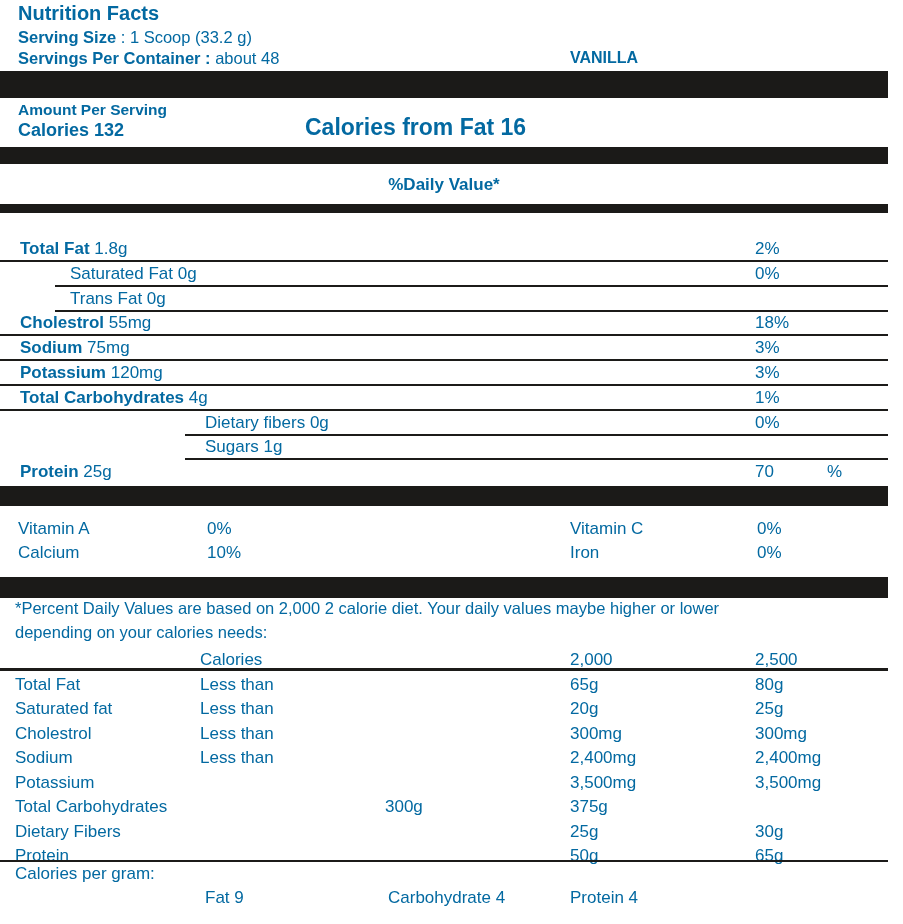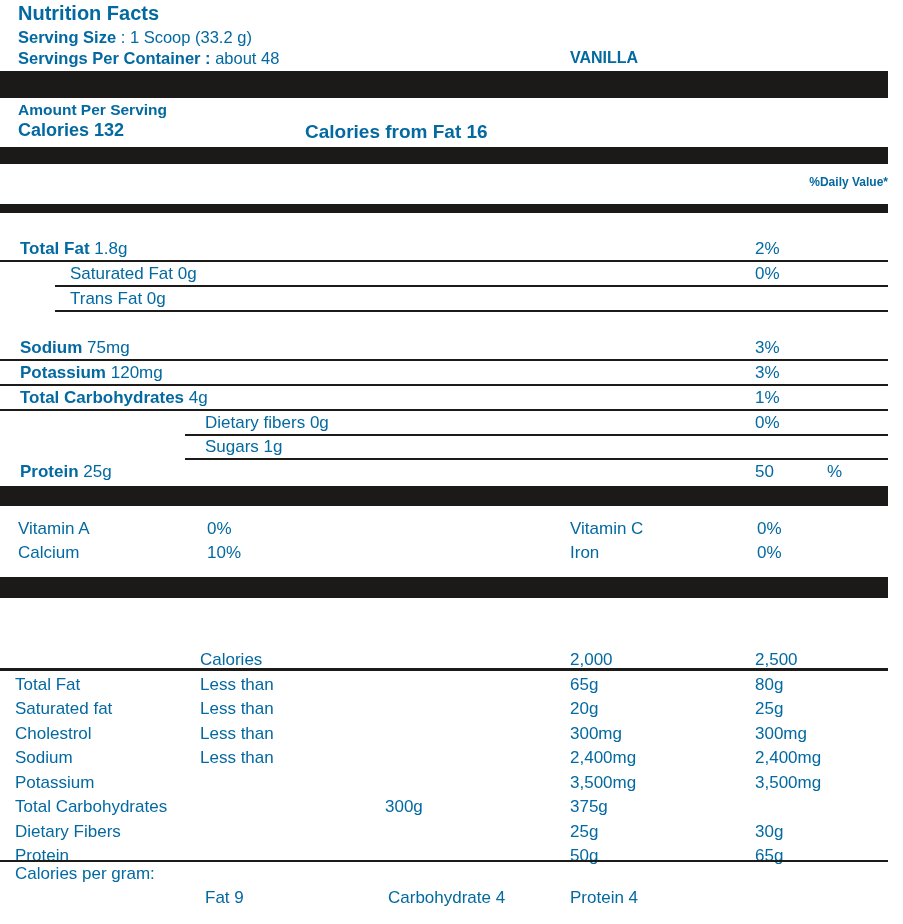--- a/index.html
+++ b/index.html
@@ -40,41 +40,46 @@
   <div class="abs" style="left:18px;top:50px;font-size:16.5px;">
     <span class="b">Servings Per Container :</span>
     <span>about 48</span>
   </div>
   <div class="abs b" style="left:570px;top:50px;font-size:16px;">VANILLA</div>
 
   <div class="bar" style="top:71px;height:27px;"></div>
 
   <div class="abs b" style="left:18px;top:102px;font-size:15.5px;">Amount Per Serving</div>
   <div class="abs b" style="left:18px;top:121px;font-size:18px;">Calories 132</div>
-  <div class="abs b" style="left:305px;top:122px;font-size:19px;">Calories from Fat 16</div>
+  <div class="abs b" style="left:305px;top:116px;font-size:23px;">Calories from Fat 16</div>
 
   <div class="bar" style="top:147px;height:17px;"></div>
 
-  <div class="abs b" style="left:0;top:176px;width:888px;text-align:right;font-size:12px;">%Daily Value*</div>
+  <div class="abs b" style="left:0;top:176px;width:888px;text-align:center;font-size:17px;">%Daily Value*</div>
 
   <div class="bar" style="top:204px;height:9px;"></div>
 
   <div class="row" style="top:237px;">
     <span class="txt n0"><span class="b">Total Fat</span> <span>1.8g</span></span>
     <span class="txt dv">2%</span>
     <div class="rl"></div>
   </div>
   <div class="row" style="top:262px;">
     <span class="txt n1"><span>Saturated Fat</span> <span>0g</span></span>
     <span class="txt dv">0%</span>
     <div class="rl i1"></div>
   </div>
   <div class="row" style="top:287px;text-align:center;">
     <span class="txt n1"><span>Trans Fat</span> <span>0g</span></span>
     <div class="rl i1"></div>
+  </div>
+  <div class="row" style="top:311px;">
+    <span class="txt n0"><span class="b">Cholestrol</span> <span>55mg</span></span>
+    <span class="txt dv">18%</span>
+    <div class="rl"></div>
   </div>
   <div class="row" style="top:336px;">
     <span class="txt n0"><span class="b">Sodium</span> <span>75mg</span></span>
     <span class="txt dv">3%</span>
     <div class="rl"></div>
   </div>
   <div class="row" style="top:361px;">
     <span class="txt n0"><span class="b">Potassium</span> <span>120mg</span></span>
     <span class="txt dv">3%</span>
     <div class="rl"></div>
@@ -88,37 +93,39 @@
     <span class="txt n2"><span>Dietary fibers</span> <span>0g</span></span>
     <span class="txt dv">0%</span>
     <div class="rl i2"></div>
   </div>
   <div class="row" style="top:435px;">
     <span class="txt n2"><span>Sugars</span> <span>1g</span></span>
     <div class="rl i2"></div>
   </div>
   <div class="row" style="top:460px;">
     <span class="txt n0"><span class="b">Protein</span> <span>25g</span></span>
-    <span class="txt dv">50</span>
+    <span class="txt dv">70</span>
     <span class="txt dv2">%</span>
   </div>
 
   <div class="bar" style="top:486px;height:20px;"></div>
 
   <div class="abs vit v1" style="top:520px;">Vitamin A</div>
   <div class="abs vit v2" style="top:520px;">0%</div>
   <div class="abs vit v3" style="top:520px;">Vitamin C</div>
   <div class="abs vit v4" style="top:520px;">0%</div>
   <div class="abs vit v1" style="top:544px;">Calcium</div>
   <div class="abs vit v2" style="top:544px;">10%</div>
   <div class="abs vit v3" style="top:544px;">Iron</div>
   <div class="abs vit v4" style="top:544px;">0%</div>
 
   <div class="bar" style="top:577px;height:21px;"></div>
 
+  <div class="abs foot" style="left:15px;top:600px;">*Percent Daily Values are based on 2,000 2 calorie diet. Your daily values maybe higher or lower</div>
+  <div class="abs foot" style="left:15px;top:624px;">depending on your calories needs:</div>
 
   <div class="trow" style="top:646px;">
     <span class="tc c2">Calories</span>
     <span class="tc c4">2,000</span>
     <span class="tc c5">2,500</span>
   </div>
   <div class="thick-rule" style="top:668px;"></div>
 
   <div class="trow" style="top:671px;">
     <span class="tc c1">Total Fat</span>

